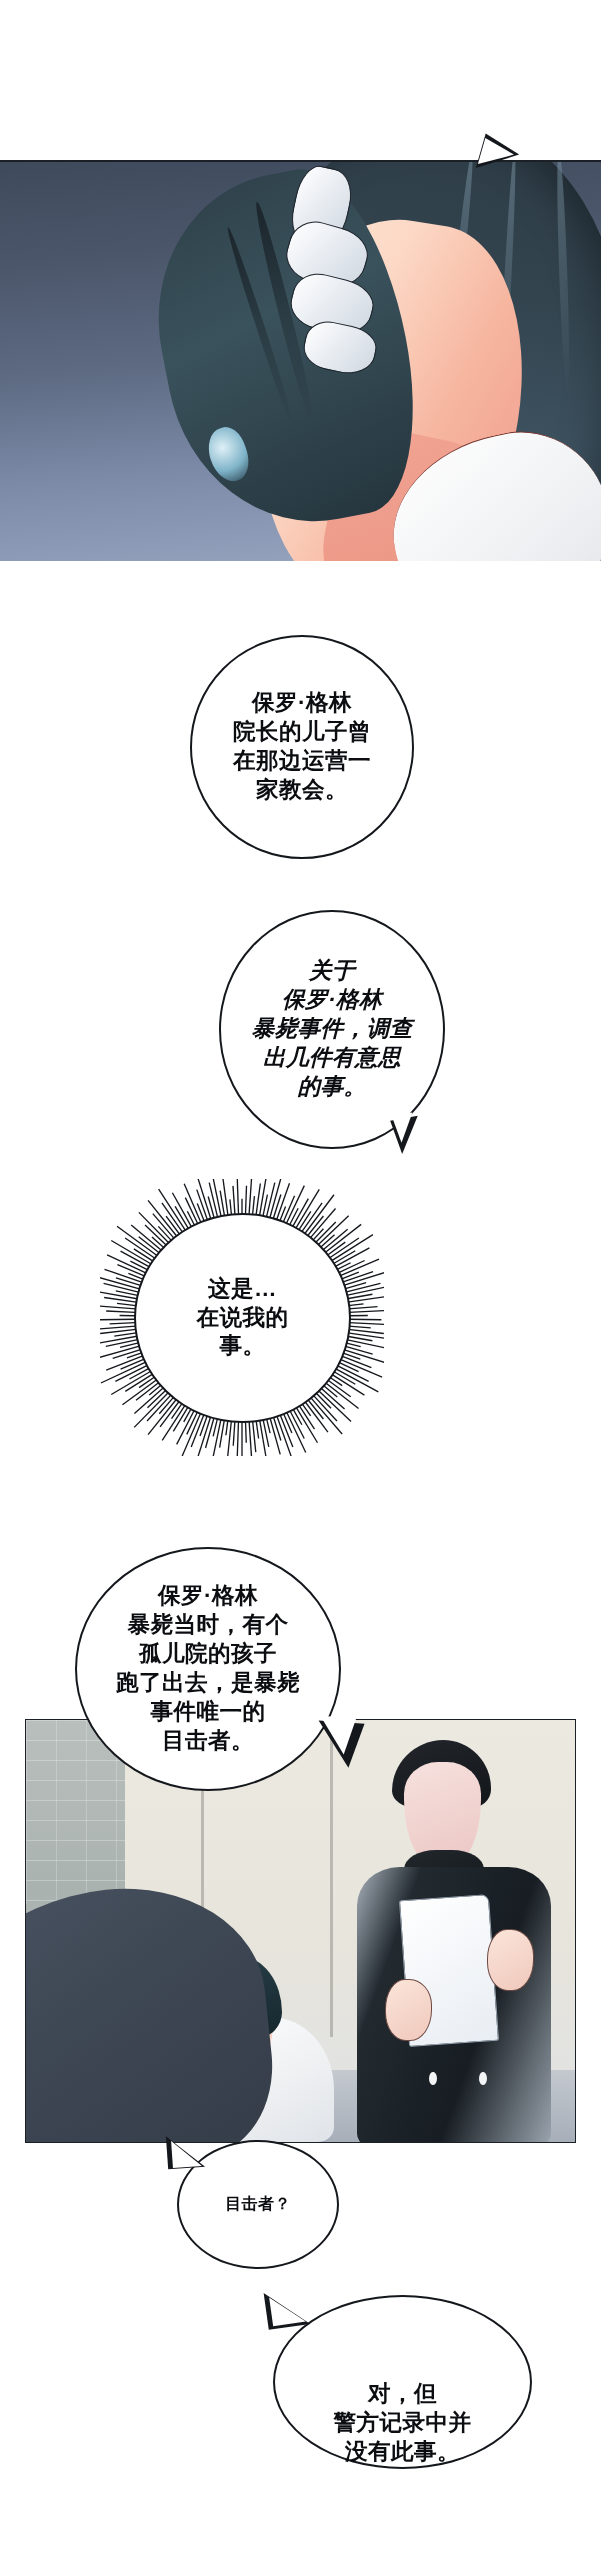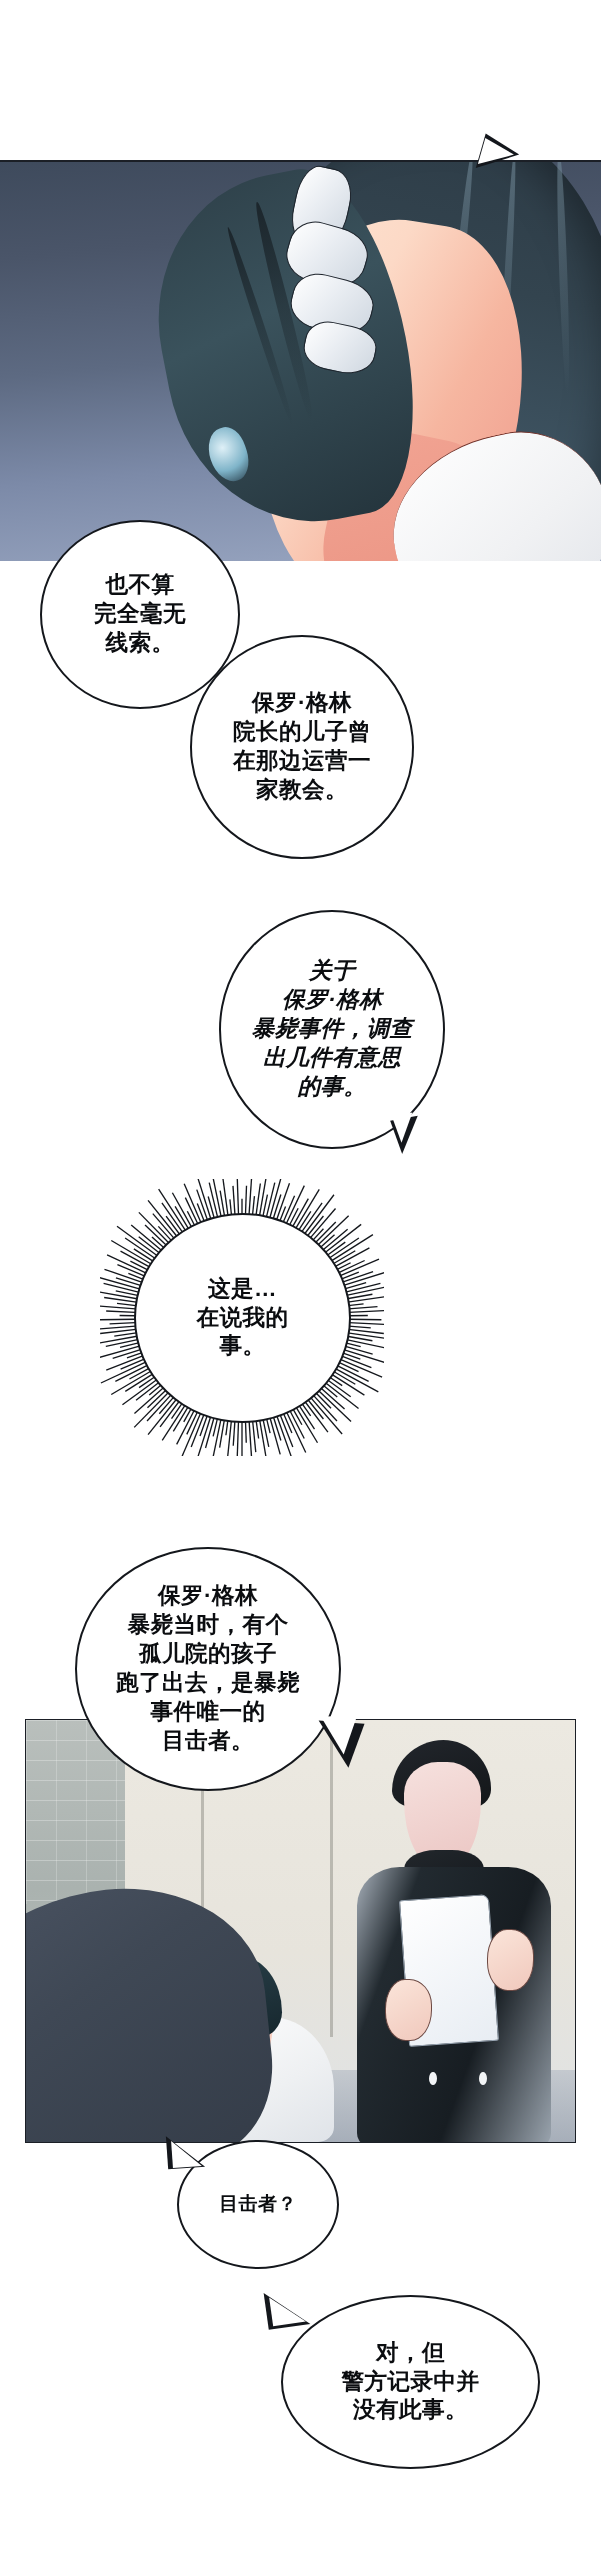--- a/index.html
+++ b/index.html
@@ -304,38 +304,38 @@
   #tail-6b {
     position:absolute; z-index:22;
     left: 319px; top: 1717px;
     width:0;height:0;
     border-top: 37px solid #ffffff;
     border-right: 10px solid transparent;
     border-left: 26px solid transparent;
     transform: rotate(4deg);
   }
 
-  #bubble-7 { left: 177px; top: 2140px; width: 162px; height: 129px; font-size: 19px; }
+  #bubble-7 { left: 177px; top: 2140px; width: 162px; height: 129px; font-size: 16px; }
   #tail-7 {
     left: 167px; top: 2135px;
     width:0;height:0;
     border-bottom: 33px solid #14171c;
     border-right: 37px solid transparent;
     transform: rotate(-4deg);
   }
   #tail-7b {
     position:absolute; z-index:22;
     left: 172px; top: 2140px;
     width:0;height:0;
     border-bottom: 27px solid #ffffff;
     border-right: 29px solid transparent;
     transform: rotate(-4deg);
   }
 
-  #bubble-8 { left: 281px; top: 2295px; width: 259px; height: 174px; font-size: 22.6px; }
+  #bubble-8 { left: 273px; top: 2295px; width: 259px; height: 174px; font-size: 22.6px; align-items: flex-end; }
   #tail-8 {
     left: 266px; top: 2290px;
     width:0;height:0;
     border-bottom: 37px solid #14171c;
     border-right: 42px solid transparent;
     transform: rotate(-8deg);
   }
   #tail-8b {
     position:absolute; z-index:22;
     left: 271px; top: 2295px;
@@ -402,25 +402,20 @@
       <div class="bridge"></div>
       <div class="lens" style="left:38px;"></div>
     </div>
 
     <div class="p2-foreground"></div>
   </div>
 
   <div class="tail" id="tail-1"></div>
   <div id="tail-1b"></div>
 
-  <div class="bubble" id="bubble-2">
-    <span class="txt">也不算
-完全毫无
-线索。</span>
-  </div>
 
   <div class="bubble" id="bubble-3">
     <span class="txt">保罗·格林
 院长的儿子曾
 在那边运营一
 家教会。</span>
   </div>
 
   <div class="tail" id="tail-4"></div>
   <div id="tail-4b"></div>

